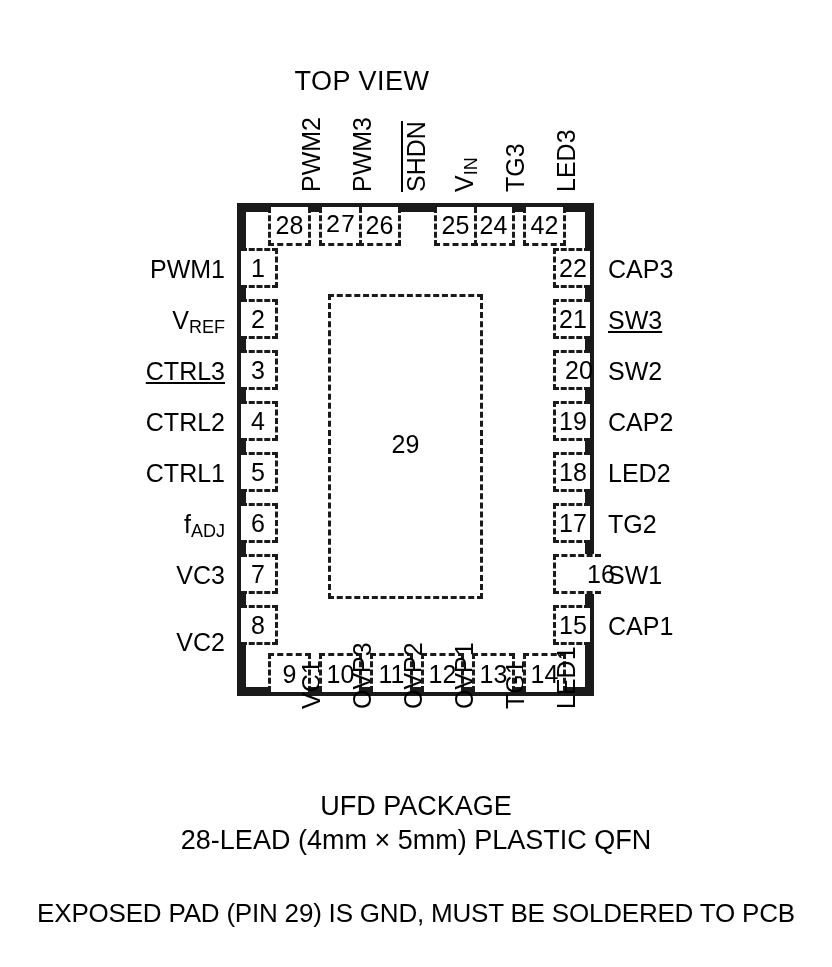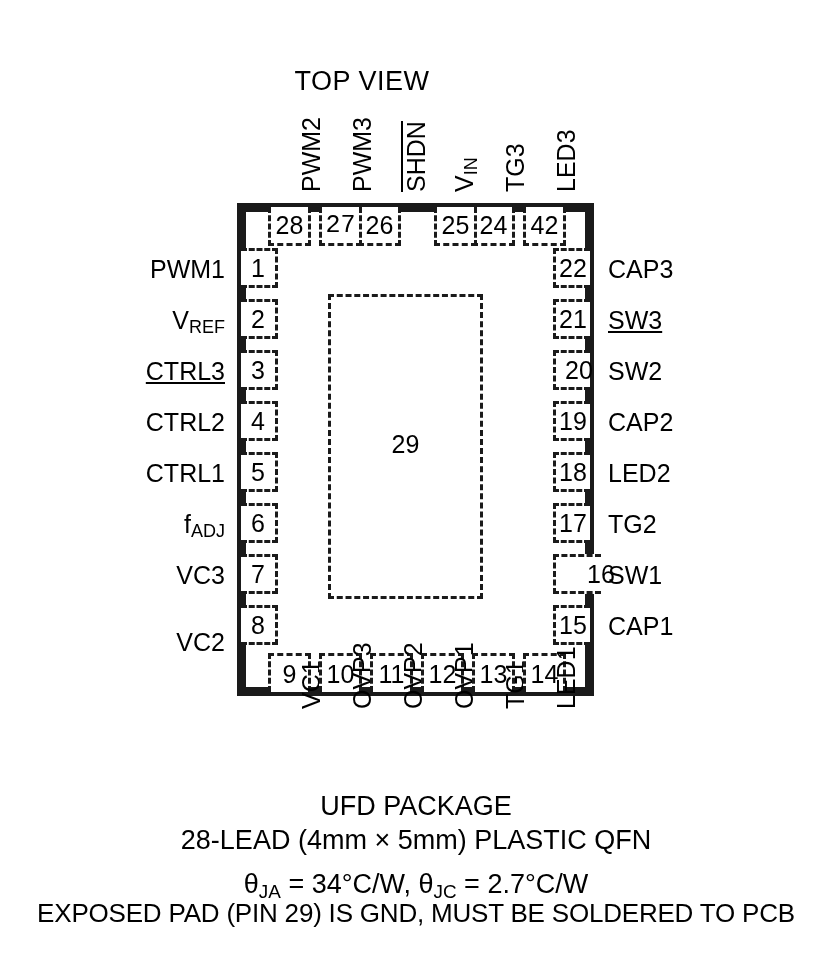--- a/index.html
+++ b/index.html
@@ -210,18 +210,15 @@
       <div class="pad updown bottom" style="left: 421px;">12</div>
       <div class="pin-label vert" style="left: 452px; top: 709px;">OVP1</div>
       <div class="pad updown bottom" style="left: 472px;">13</div>
       <div class="pin-label vert" style="left: 503px; top: 709px;">TG1</div>
       <div class="pad updown bottom" style="left: 523px;">14</div>
       <div class="pin-label vert" style="left: 554px; top: 709px;">LED1</div>
     </div>
 
   <div class="caption l1">UFD PACKAGE</div>
   <div class="caption l2">28-LEAD (4mm × 5mm) PLASTIC QFN</div>
-  <div class="caption l3">
-    <span class="nowrap"><span>θ</span><sub>JA</sub><span> = 34°C/W, </span><span>θ</span><sub>JC</sub><span> = 2.7°C/W</span></span>
-  </div>
   <div class="caption l4">EXPOSED PAD (PIN 29) IS GND, MUST BE SOLDERED TO PCB</div>
 
 </div>
 
 </body></html>

